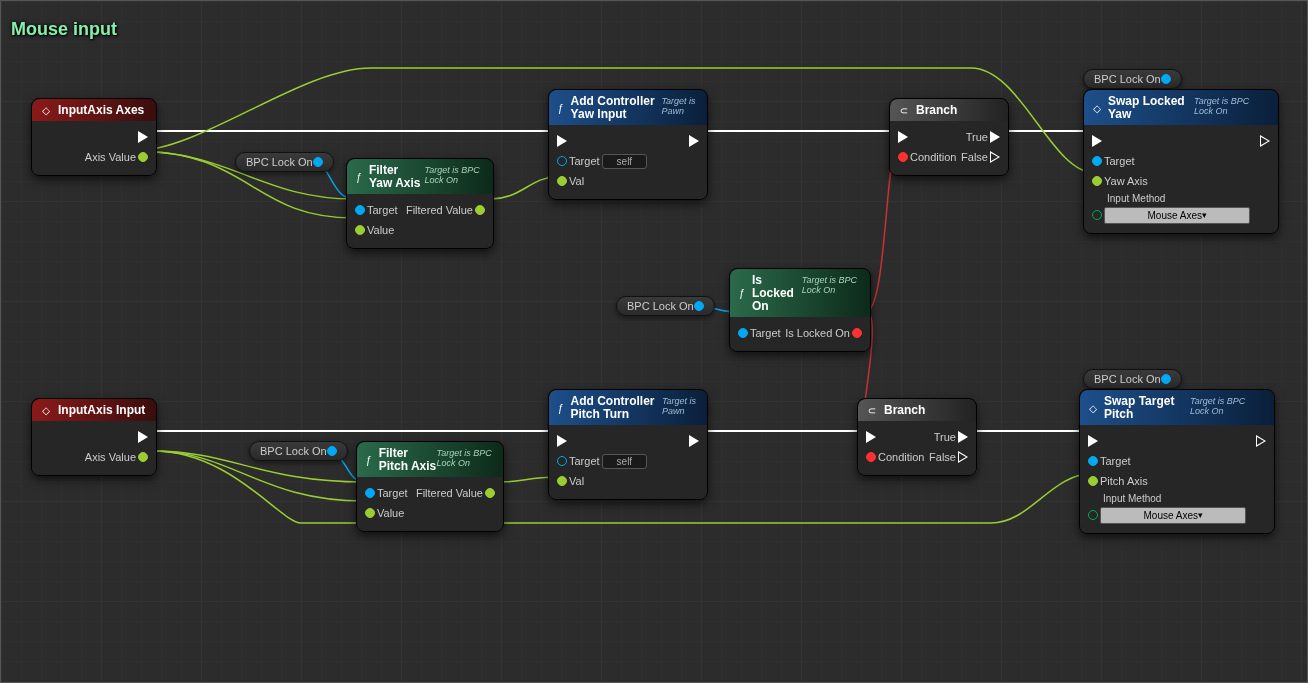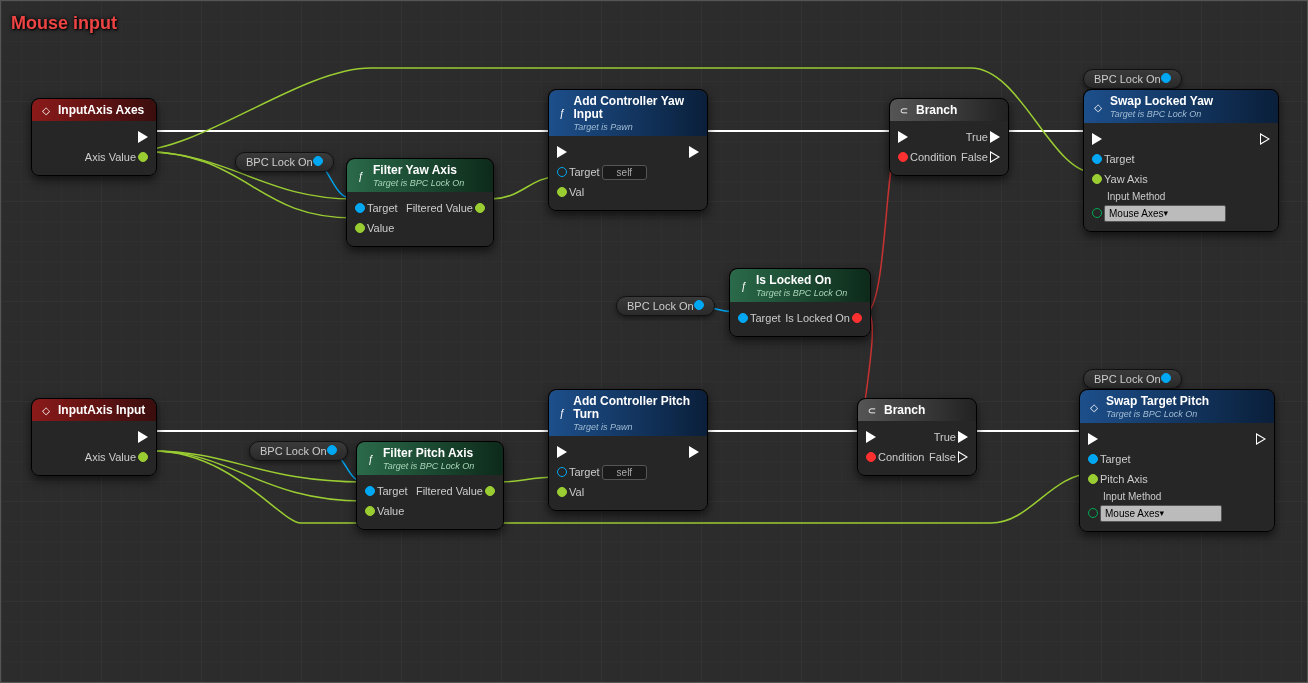--- a/index.html
+++ b/index.html
@@ -1,19 +1,19 @@
 <!DOCTYPE html>
 <html><head>
 <meta charset="utf-8">
 <style>
 *{margin:0;padding:0;box-sizing:border-box;font-family:Arial,sans-serif;-webkit-font-smoothing:antialiased}
 body{background:#1a1a1a;overflow:hidden}
 .canvas{position:relative;width:1308px;height:683px;background:#2c2c2c;border:1px solid #555}
 .grid{position:absolute;inset:0;background-image:linear-gradient(#3a3a3a 1px,transparent 1px),linear-gradient(90deg,#3a3a3a 1px,transparent 1px),linear-gradient(#333 1px,transparent 1px),linear-gradient(90deg,#333 1px,transparent 1px);background-size:100px 100px,100px 100px,20px 20px,20px 20px;opacity:.5}
-.canvas-title{position:absolute;top:12px;left:10px;color:#ef4444;font-size:18px;font-weight:bold;text-shadow:1px 1px 2px #000,0 0 4px #000;z-index:5}
+.canvas-title{position:absolute;top:18px;left:10px;color:#86efac;font-size:18px;font-weight:bold;text-shadow:1px 1px 2px #000,0 0 4px #000;z-index:5}
 svg.wires{position:absolute;inset:0;width:100%;height:100%;pointer-events:none;z-index:1}
 .node{position:absolute;background:linear-gradient(#1e1e1e,#151515);border:1px solid #000;border-radius:8px;box-shadow:0 4px 10px rgba(0,0,0,.6);color:#ccc;font-size:11px;z-index:2;overflow:hidden}
 .node-header{padding:5px 8px 4px;display:flex;align-items:center;gap:6px;border-top-left-radius:8px;border-top-right-radius:8px}
 .hdr-red{background:linear-gradient(90deg,#8b1a1a,#3a0d0d)}
 .hdr-blue{background:linear-gradient(90deg,#1d4f8b,#0a1f3a)}
 .hdr-green{background:linear-gradient(90deg,#2a6a4a,#0d2a1a)}
 .hdr-grey{background:linear-gradient(90deg,#555,#222)}
 .node-title{color:#fff;font-weight:bold;font-size:12px;line-height:13px}
 .node-sub{font-size:9px;font-style:italic;color:#a0bcd4;line-height:10px;margin-top:1px}
 .hdr-green .node-sub{color:#a8d4b8}
@@ -24,25 +24,25 @@
 .pin.exec{width:0;height:0;border:none;border-top:6px solid transparent;border-bottom:6px solid transparent;border-left:10px solid #fff;border-radius:0}
 .pin.exec.hollow{border-left-color:transparent;position:relative}
 .pin.exec.hollow::before{content:'';position:absolute;top:-6px;left:-10px;width:0;height:0;border-top:6px solid transparent;border-bottom:6px solid transparent;border-left:10px solid #fff}
 .pin.exec.hollow::after{content:'';position:absolute;top:-4px;left:-9px;width:0;height:0;border-top:4px solid transparent;border-bottom:4px solid transparent;border-left:7px solid #262626}
 .pin.green{background:#9acd32;border-color:#9acd32}
 .pin.blue{background:#00a8f3;border-color:#00a8f3}
 .pin.bluehollow{background:transparent;border-color:#00a8f3}
 .pin.red{background:#ff3030;border-color:#ff3030}
 .lbl{color:#ccc;font-size:11px}
 .selfbox{border:1px solid #555;padding:1px 14px;font-size:10px;color:#aaa;border-radius:3px;background:#1a1a1a}
-.dropdown{background:#bbb;color:#000;border:1px solid #555;font-size:10px;padding:2px 4px;width:122px;display:flex;justify-content:flex-start;align-items:center;border-radius:2px}
+.dropdown{background:#bbb;color:#000;border:1px solid #555;font-size:10px;padding:2px 4px;width:146px;display:flex;justify-content:center;align-items:center;border-radius:2px}
 .dropdown::after{content:'▾';font-size:9px}
-.tag{position:absolute;display:flex;align-items:flex-start;gap:0;background:linear-gradient(#3a3a3a,#2a2a2a);border:1px solid #111;border-radius:12px;padding:3px 10px;color:#ccc;font-size:11px;z-index:2;box-shadow:0 2px 5px rgba(0,0,0,.5)}
+.tag{position:absolute;display:flex;align-items:center;gap:0;background:linear-gradient(#3a3a3a,#2a2a2a);border:1px solid #111;border-radius:12px;padding:3px 10px;color:#ccc;font-size:11px;z-index:2;box-shadow:0 2px 5px rgba(0,0,0,.5)}
 .hdr-icon{color:#fff;font-size:10px;width:12px;text-align:center}
-.title-stack{display:flex;flex-direction:column}
+.title-stack{display:flex;flex-direction:row}
 </style>
 </head>
 <body>
 <div class="canvas">
 <div class="grid"></div>
 <div class="canvas-title">Mouse input</div>
 
 <svg class="wires">
 
 <path d="M145 130 L555 130" stroke="#fff" stroke-width="2" fill="none"></path>

